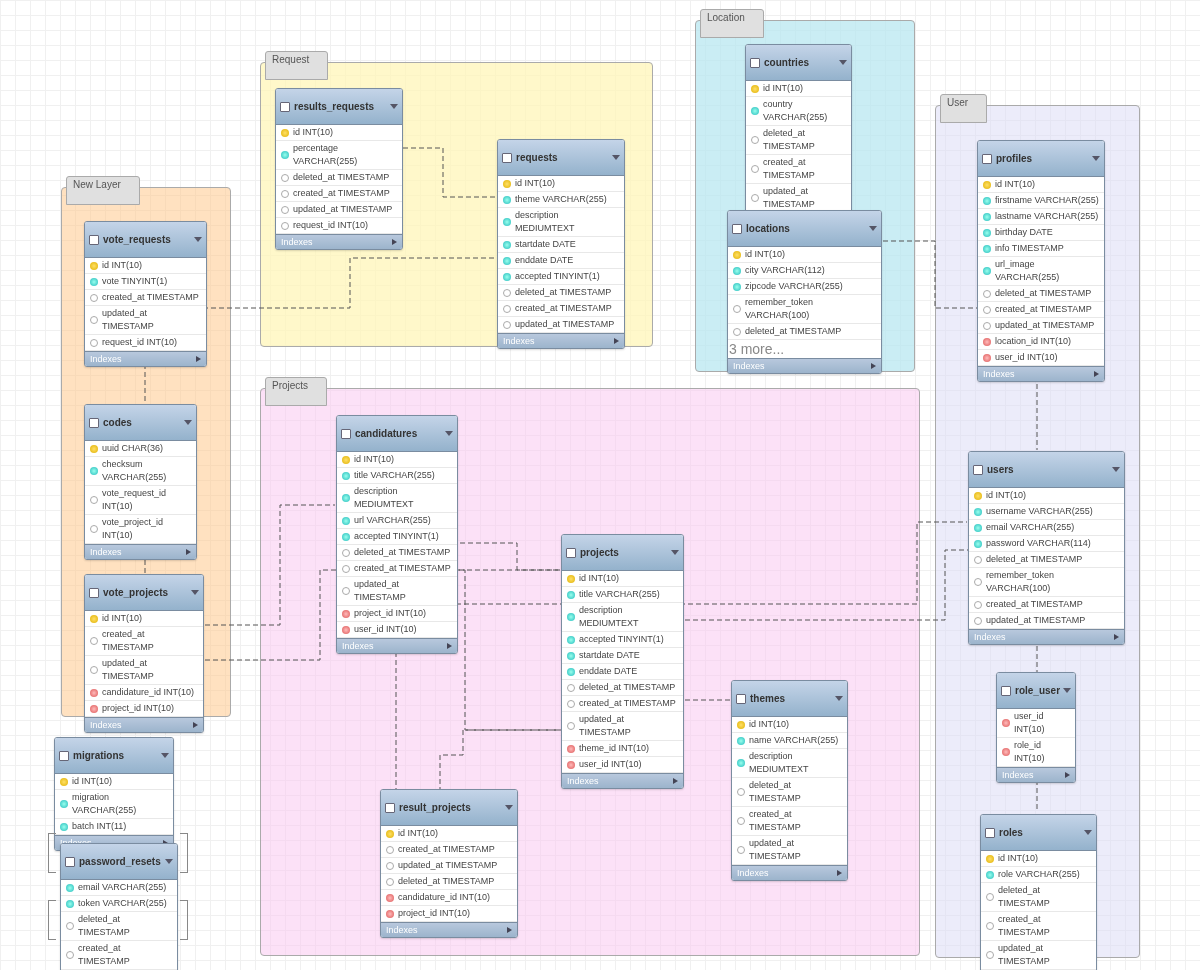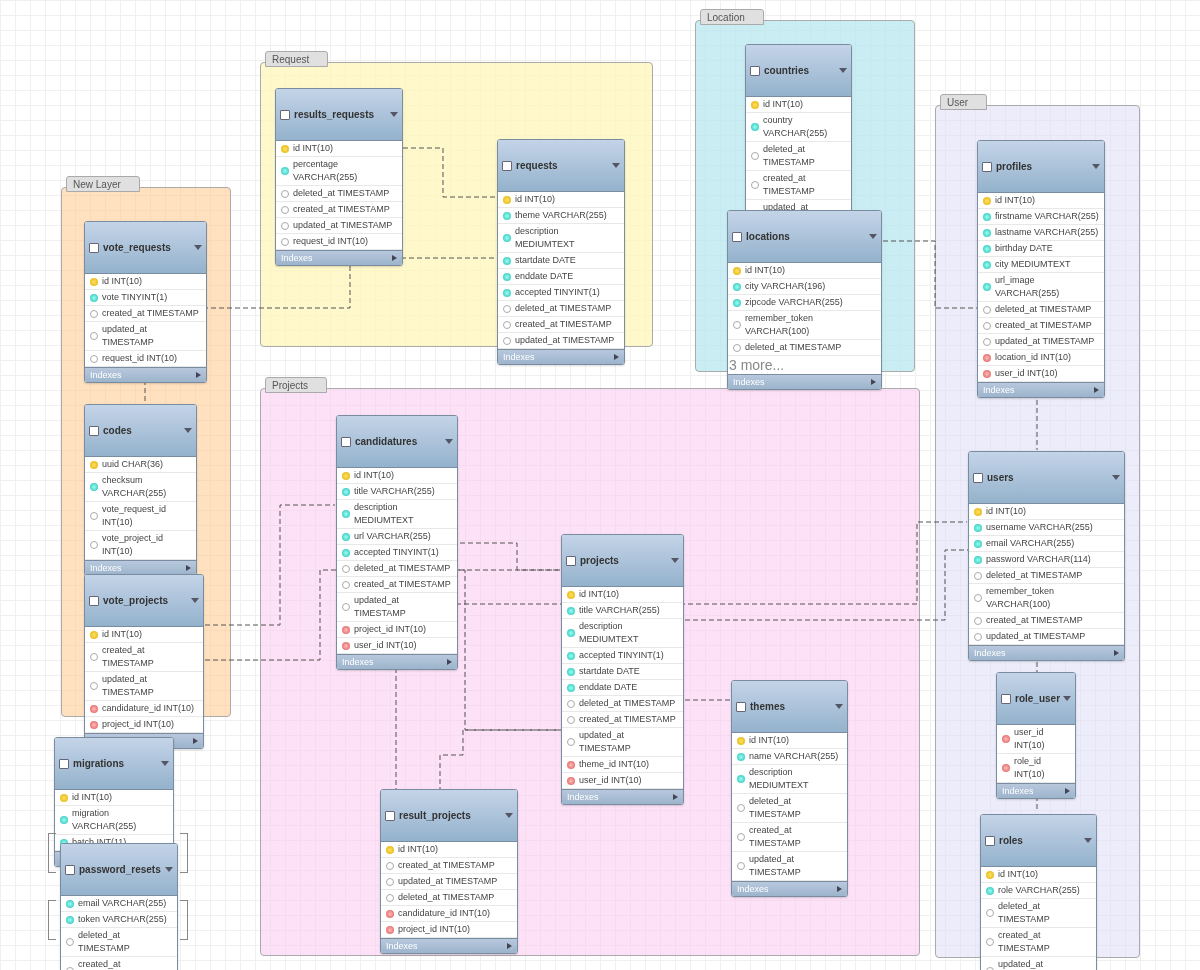--- a/index.html
+++ b/index.html
@@ -1,26 +1,26 @@
 <!DOCTYPE html>
 <html><head>
 <meta charset="utf-8">
 <style>
 *{box-sizing:border-box;margin:0;padding:0}
 body{background:#fff;font-family:Arial,Helvetica,sans-serif;font-size:10px;position:relative;width:1200px;height:970px}
 .grid{position:absolute;inset:0;background-image:linear-gradient(#f0f0f0 1px,transparent 1px),linear-gradient(90deg,#f0f0f0 1px,transparent 1px);background-size:15px 15px;background-position:0 0}
 .layer{position:absolute;border:1px solid #aaa;border-radius:4px}
-.layer-label{position:absolute;top:-12px;left:4px;background:#e0e0e0;border:1px solid #aaa;border-radius:3px 3px 0 0;padding:2px 18px 1px 6px;font-size:10px;color:#555}
+.layer-label{position:absolute;top:-12px;left:4px;background:#e0e0e0;border:1px solid #aaa;border-radius:3px 3px 0 0;padding:2px 18px 14px 6px;font-size:10px;color:#555}
 .layer-orange{background:rgba(255,200,140,.55)}
 .layer-yellow{background:rgba(255,245,180,.7)}
 .layer-blue{background:rgba(180,230,240,.7)}
 .layer-pink{background:rgba(250,200,240,.55)}
 .layer-purple{background:rgba(220,220,245,.55)}
 .table{position:absolute;background:#fff;border:1px solid #7a8ca0;border-radius:3px;box-shadow:0 1px 2px rgba(0,0,0,.15);overflow:hidden}
-.table-header{background:linear-gradient(#c4d4e8,#94b2cc);padding:20px 4px;display:flex;align-items:center;justify-content:space-between;border-bottom:1px solid #7a8ca0;font-weight:bold;color:#333;font-size:10px}
+.table-header{background:linear-gradient(#c4d4e8,#94b2cc);padding:12px 4px;display:flex;align-items:center;justify-content:space-between;border-bottom:1px solid #7a8ca0;font-weight:bold;color:#333;font-size:10px}
 .table-header .ico{width:10px;height:10px;background:#fff;border:1px solid #667;border-radius:1px;margin-right:4px;display:inline-block}
 .table-header .chev{width:0;height:0;border-left:4px solid transparent;border-right:4px solid transparent;border-top:5px solid #556}
 .table-header span.titlewrap{display:flex;align-items:center}
 .row{display:flex;align-items:center;padding:1px 5px;border-bottom:1px solid #e8e8e8;font-size:9px;color:#444;line-height:13px}
 .row:last-of-type{border-bottom:none}
 .row .bullet{width:8px;height:8px;border-radius:50%;margin-right:4px;flex-shrink:0}
 .key{background:radial-gradient(#ffe066,#e0b000)}
 .col{background:radial-gradient(#9fe,#2bb)}
 .opt{background:#fff;border:1px solid #aaa}
 .fk{background:radial-gradient(#fbb,#d55)}
@@ -294,21 +294,21 @@
         <span>locations</span>
       </span>
       <span class="chev"></span>
     </div>
     <div class="row">
       <span class="bullet key"></span>
       <span>id INT(10)</span>
     </div>
     <div class="row">
       <span class="bullet col"></span>
-      <span>city VARCHAR(196)</span>
+      <span>city VARCHAR(112)</span>
     </div>
     <div class="row">
       <span class="bullet col"></span>
       <span>zipcode VARCHAR(255)</span>
     </div>
     <div class="row">
       <span class="bullet opt"></span>
       <span>remember_token VARCHAR(100)</span>
     </div>
     <div class="row">
@@ -340,21 +340,21 @@
     <div class="row">
       <span class="bullet col"></span>
       <span>lastname VARCHAR(255)</span>
     </div>
     <div class="row">
       <span class="bullet col"></span>
       <span>birthday DATE</span>
     </div>
     <div class="row">
       <span class="bullet col"></span>
-      <span>city MEDIUMTEXT</span>
+      <span>info TIMESTAMP</span>
     </div>
     <div class="row">
       <span class="bullet col"></span>
       <span>url_image VARCHAR(255)</span>
     </div>
     <div class="row">
       <span class="bullet opt"></span>
       <span>deleted_at TIMESTAMP</span>
     </div>
     <div class="row">

